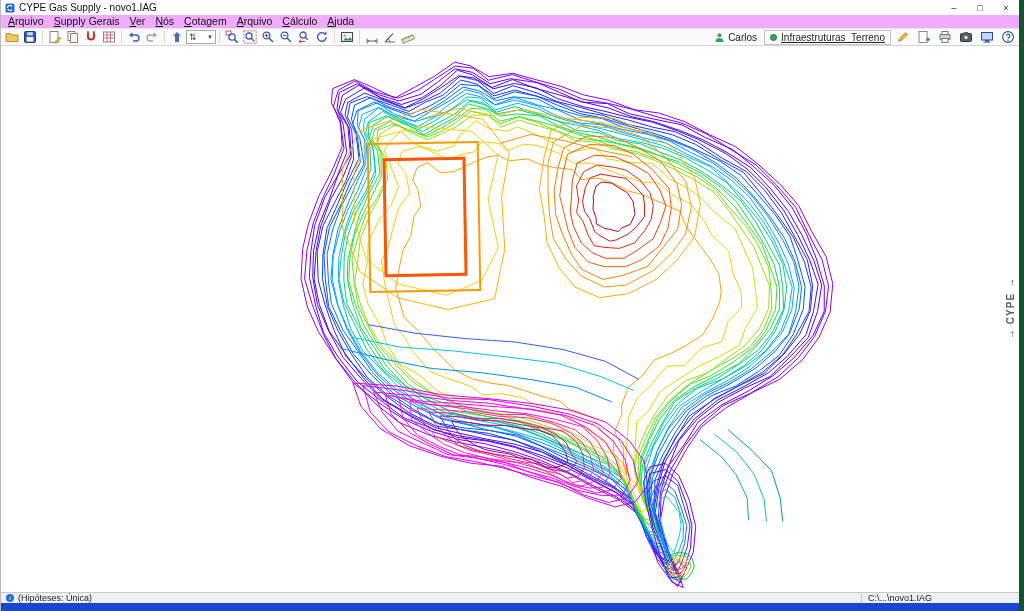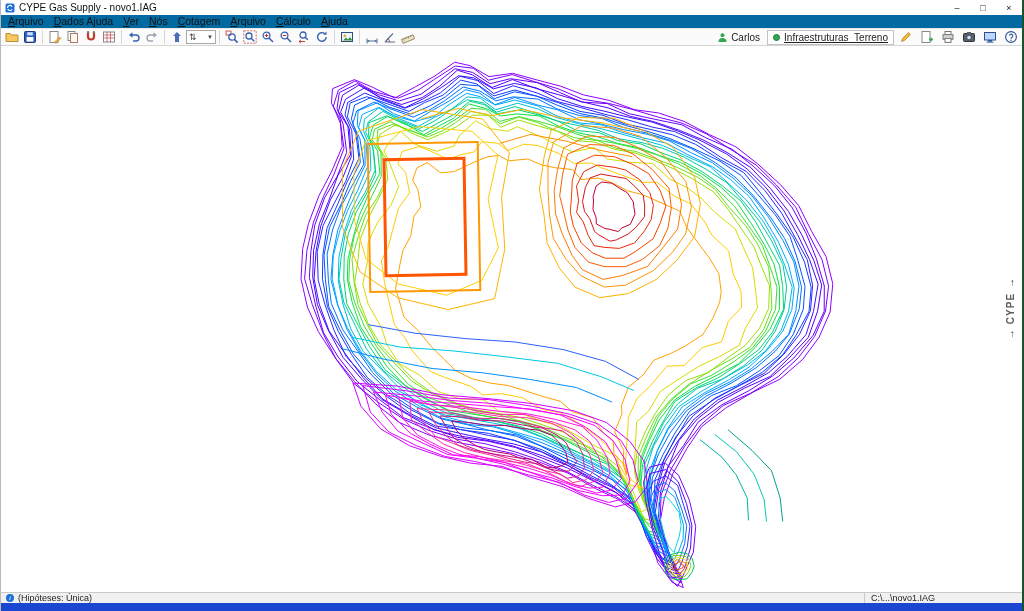--- a/index.html
+++ b/index.html
@@ -1,30 +1,30 @@
 <!DOCTYPE html>
 <html><head>
 <meta charset="utf-8">
 <style>
   * { box-sizing: border-box; margin: 0; padding: 0; }
   html,body { width:1024px; height:611px; overflow:hidden;
     font-family:"Liberation Sans", sans-serif; background:#fff; }
   .window { width:1024px; height:611px; display:flex; flex-direction:column;
-    border-left:1px solid #b8b8b8; border-right:2px solid #14532d; }
+    border-left:1px solid #b8b8b8; border-right:5px solid #14532d; }
 
   
   .titlebar { height:15px; display:flex; align-items:center; background:#ffffff;
     padding-left:4px; font-size:10px; color:#111; flex:0 0 auto; }
   .app-ico { width:10px; height:10px; margin-right:4px; flex:0 0 auto; }
   .win-controls { margin-left:auto; display:flex; height:15px; }
   .win-btn { width:26px; height:15px; display:flex; align-items:center; justify-content:center;
     font-size:9px; color:#222; cursor:default; }
 
   
-  .menubar { height:13px; display:flex; align-items:center; background:#0369a1;
+  .menubar { height:13px; display:flex; align-items:center; background:#f0abfc;
     font-size:10.5px; color:#111; padding-left:2px; flex:0 0 auto; }
   .menu-item { padding:0 5px; line-height:13px; }
   .menu-item::first-letter { text-decoration:underline; }
 
   
   .toolbar { height:18px; display:flex; align-items:center; background:#fbfbfb;
     border-top:1px solid #e7e7e7; border-bottom:1px solid #d5d5d5; padding:0 2px;
     flex:0 0 auto; font-size:10px; }
   .tbtn { width:18px; height:16px; display:flex; align-items:center; justify-content:center;
     border:1px solid transparent; border-radius:2px; }
@@ -69,21 +69,21 @@
     <span>CYPE Gas Supply - novo1.IAG</span>
     <div class="win-controls">
       <span class="win-btn">–</span>
       <span class="win-btn">□</span>
       <span class="win-btn close">×</span>
     </div>
   </div>
 
   <div class="menubar">
     <span class="menu-item">Arquivo</span>
-    <span class="menu-item">Dados Ajuda</span>
+    <span class="menu-item">Supply Gerais</span>
     <span class="menu-item">Ver</span>
     <span class="menu-item">Nós</span>
     <span class="menu-item">Cotagem</span>
     <span class="menu-item">Arquivo</span>
     <span class="menu-item">Cálculo</span>
     <span class="menu-item">Ajuda</span>
   </div>
 
   <div class="toolbar">
 

